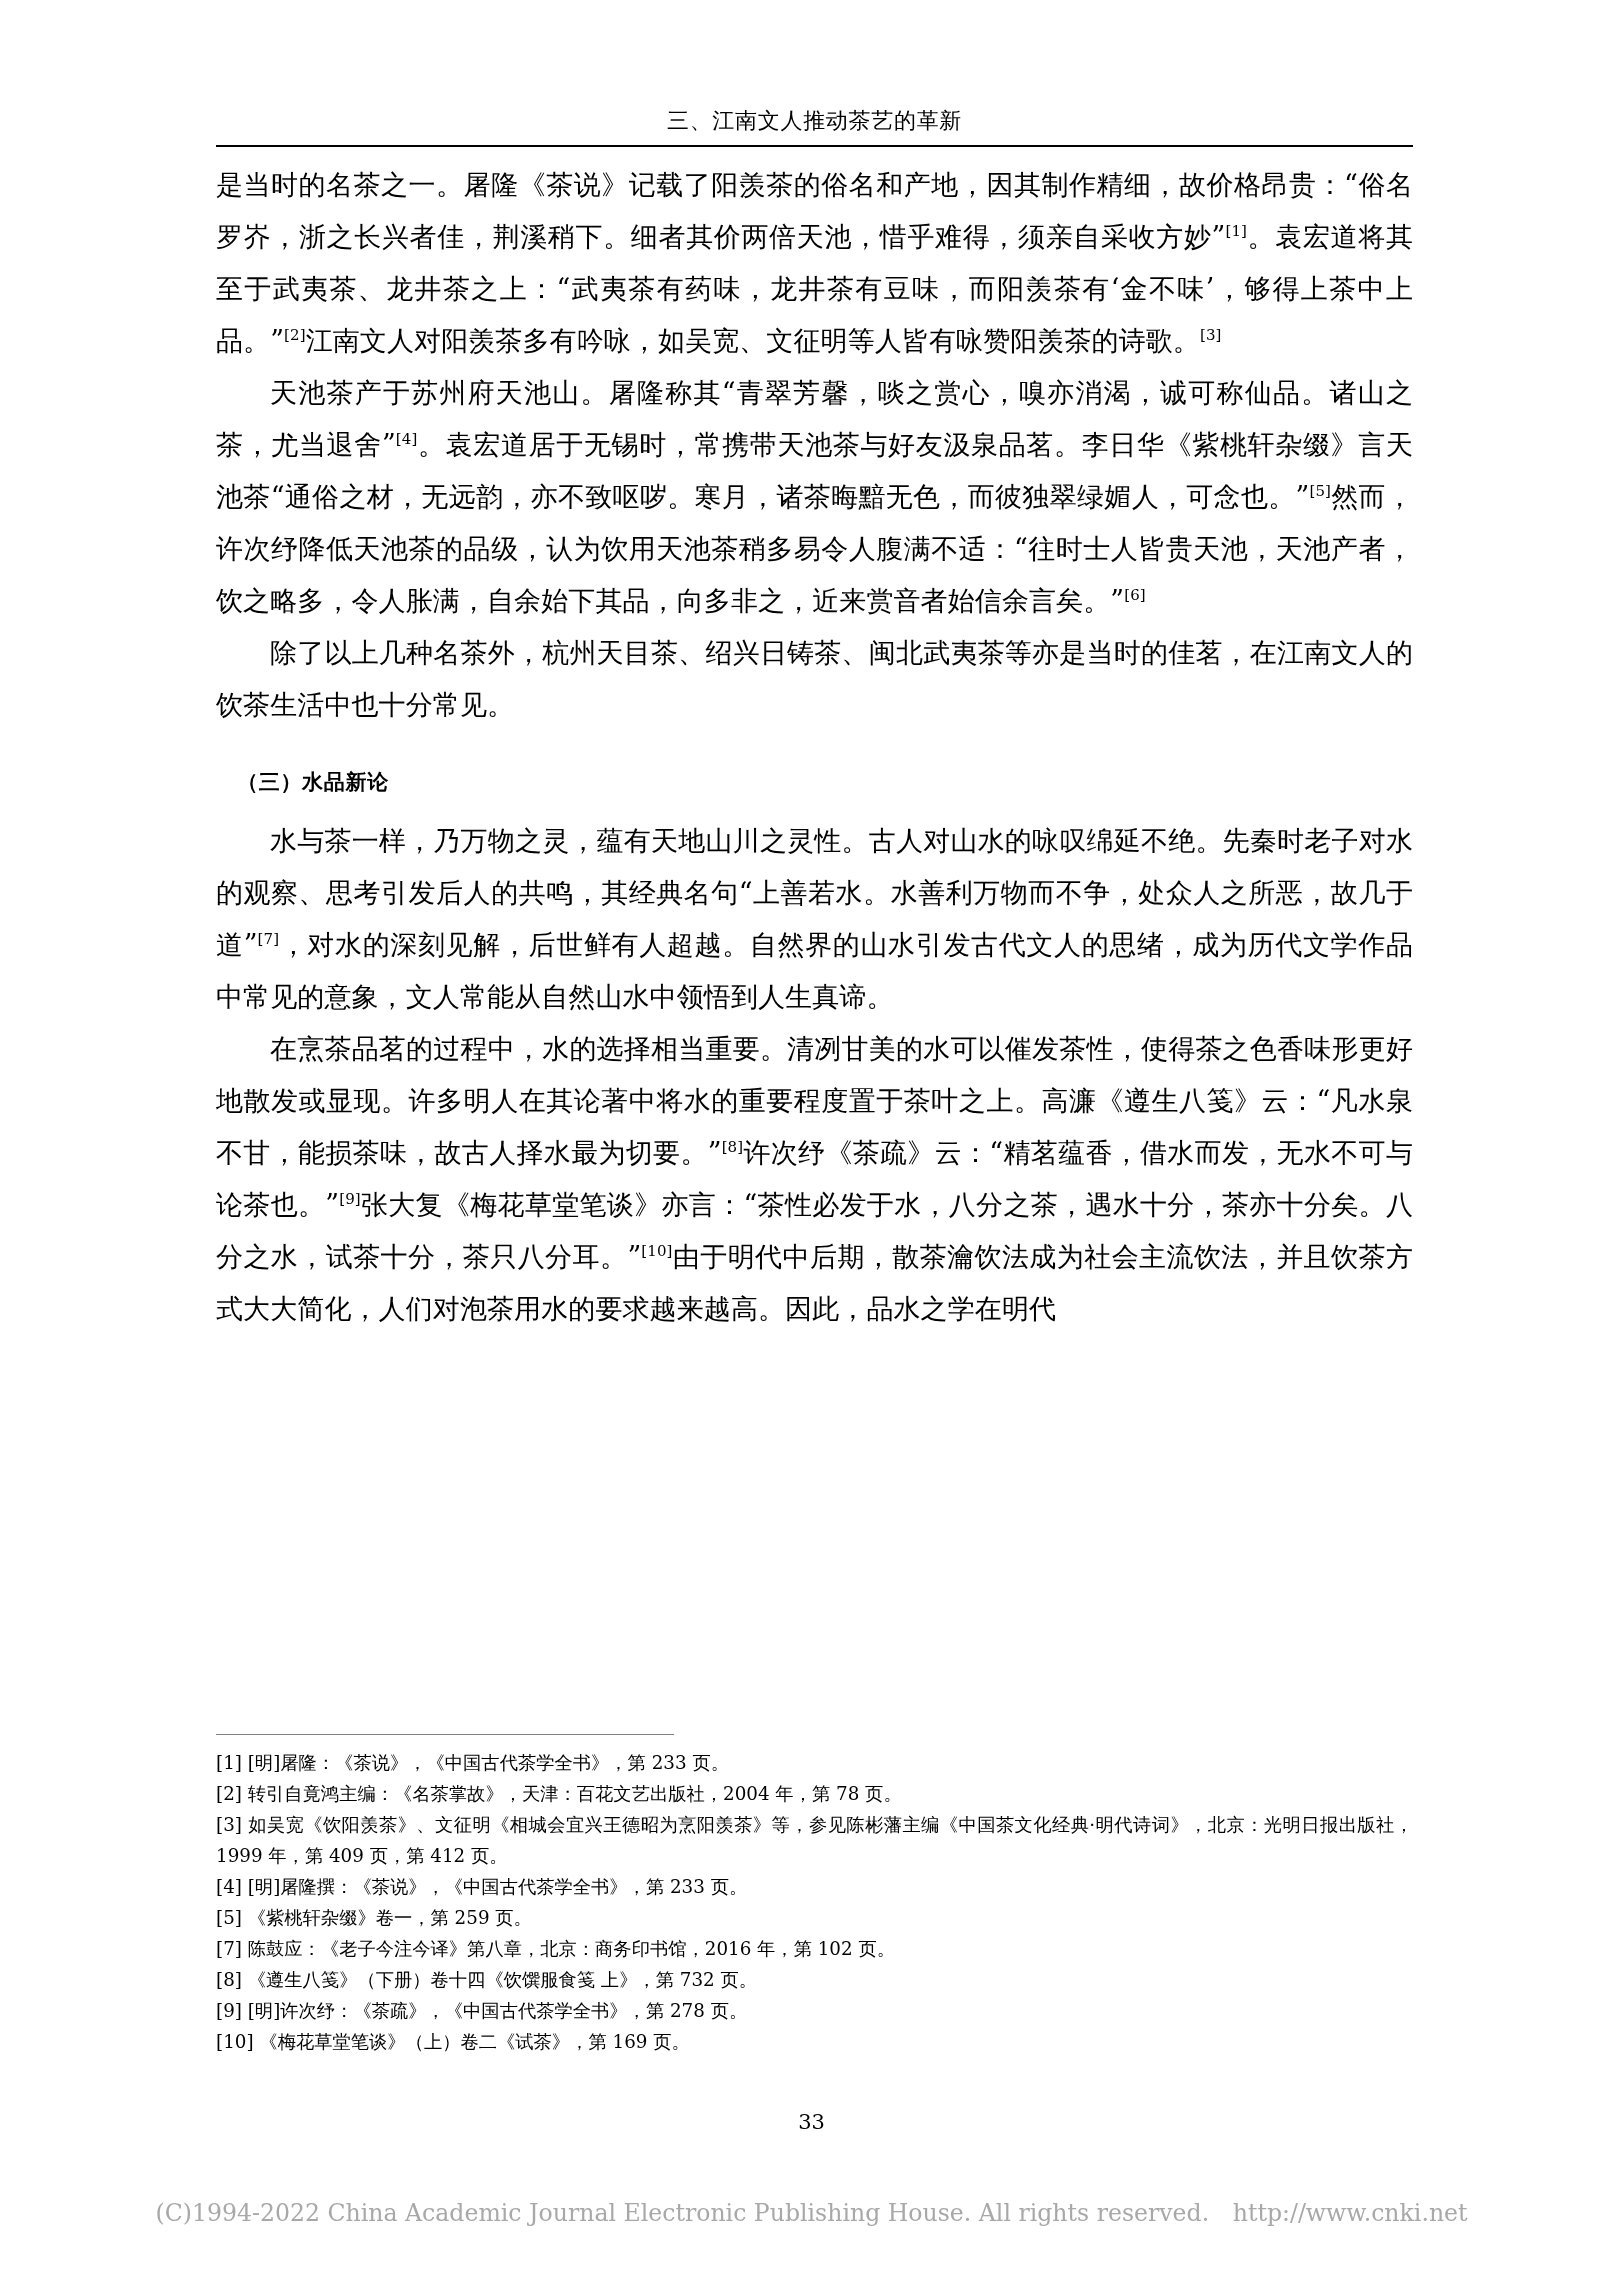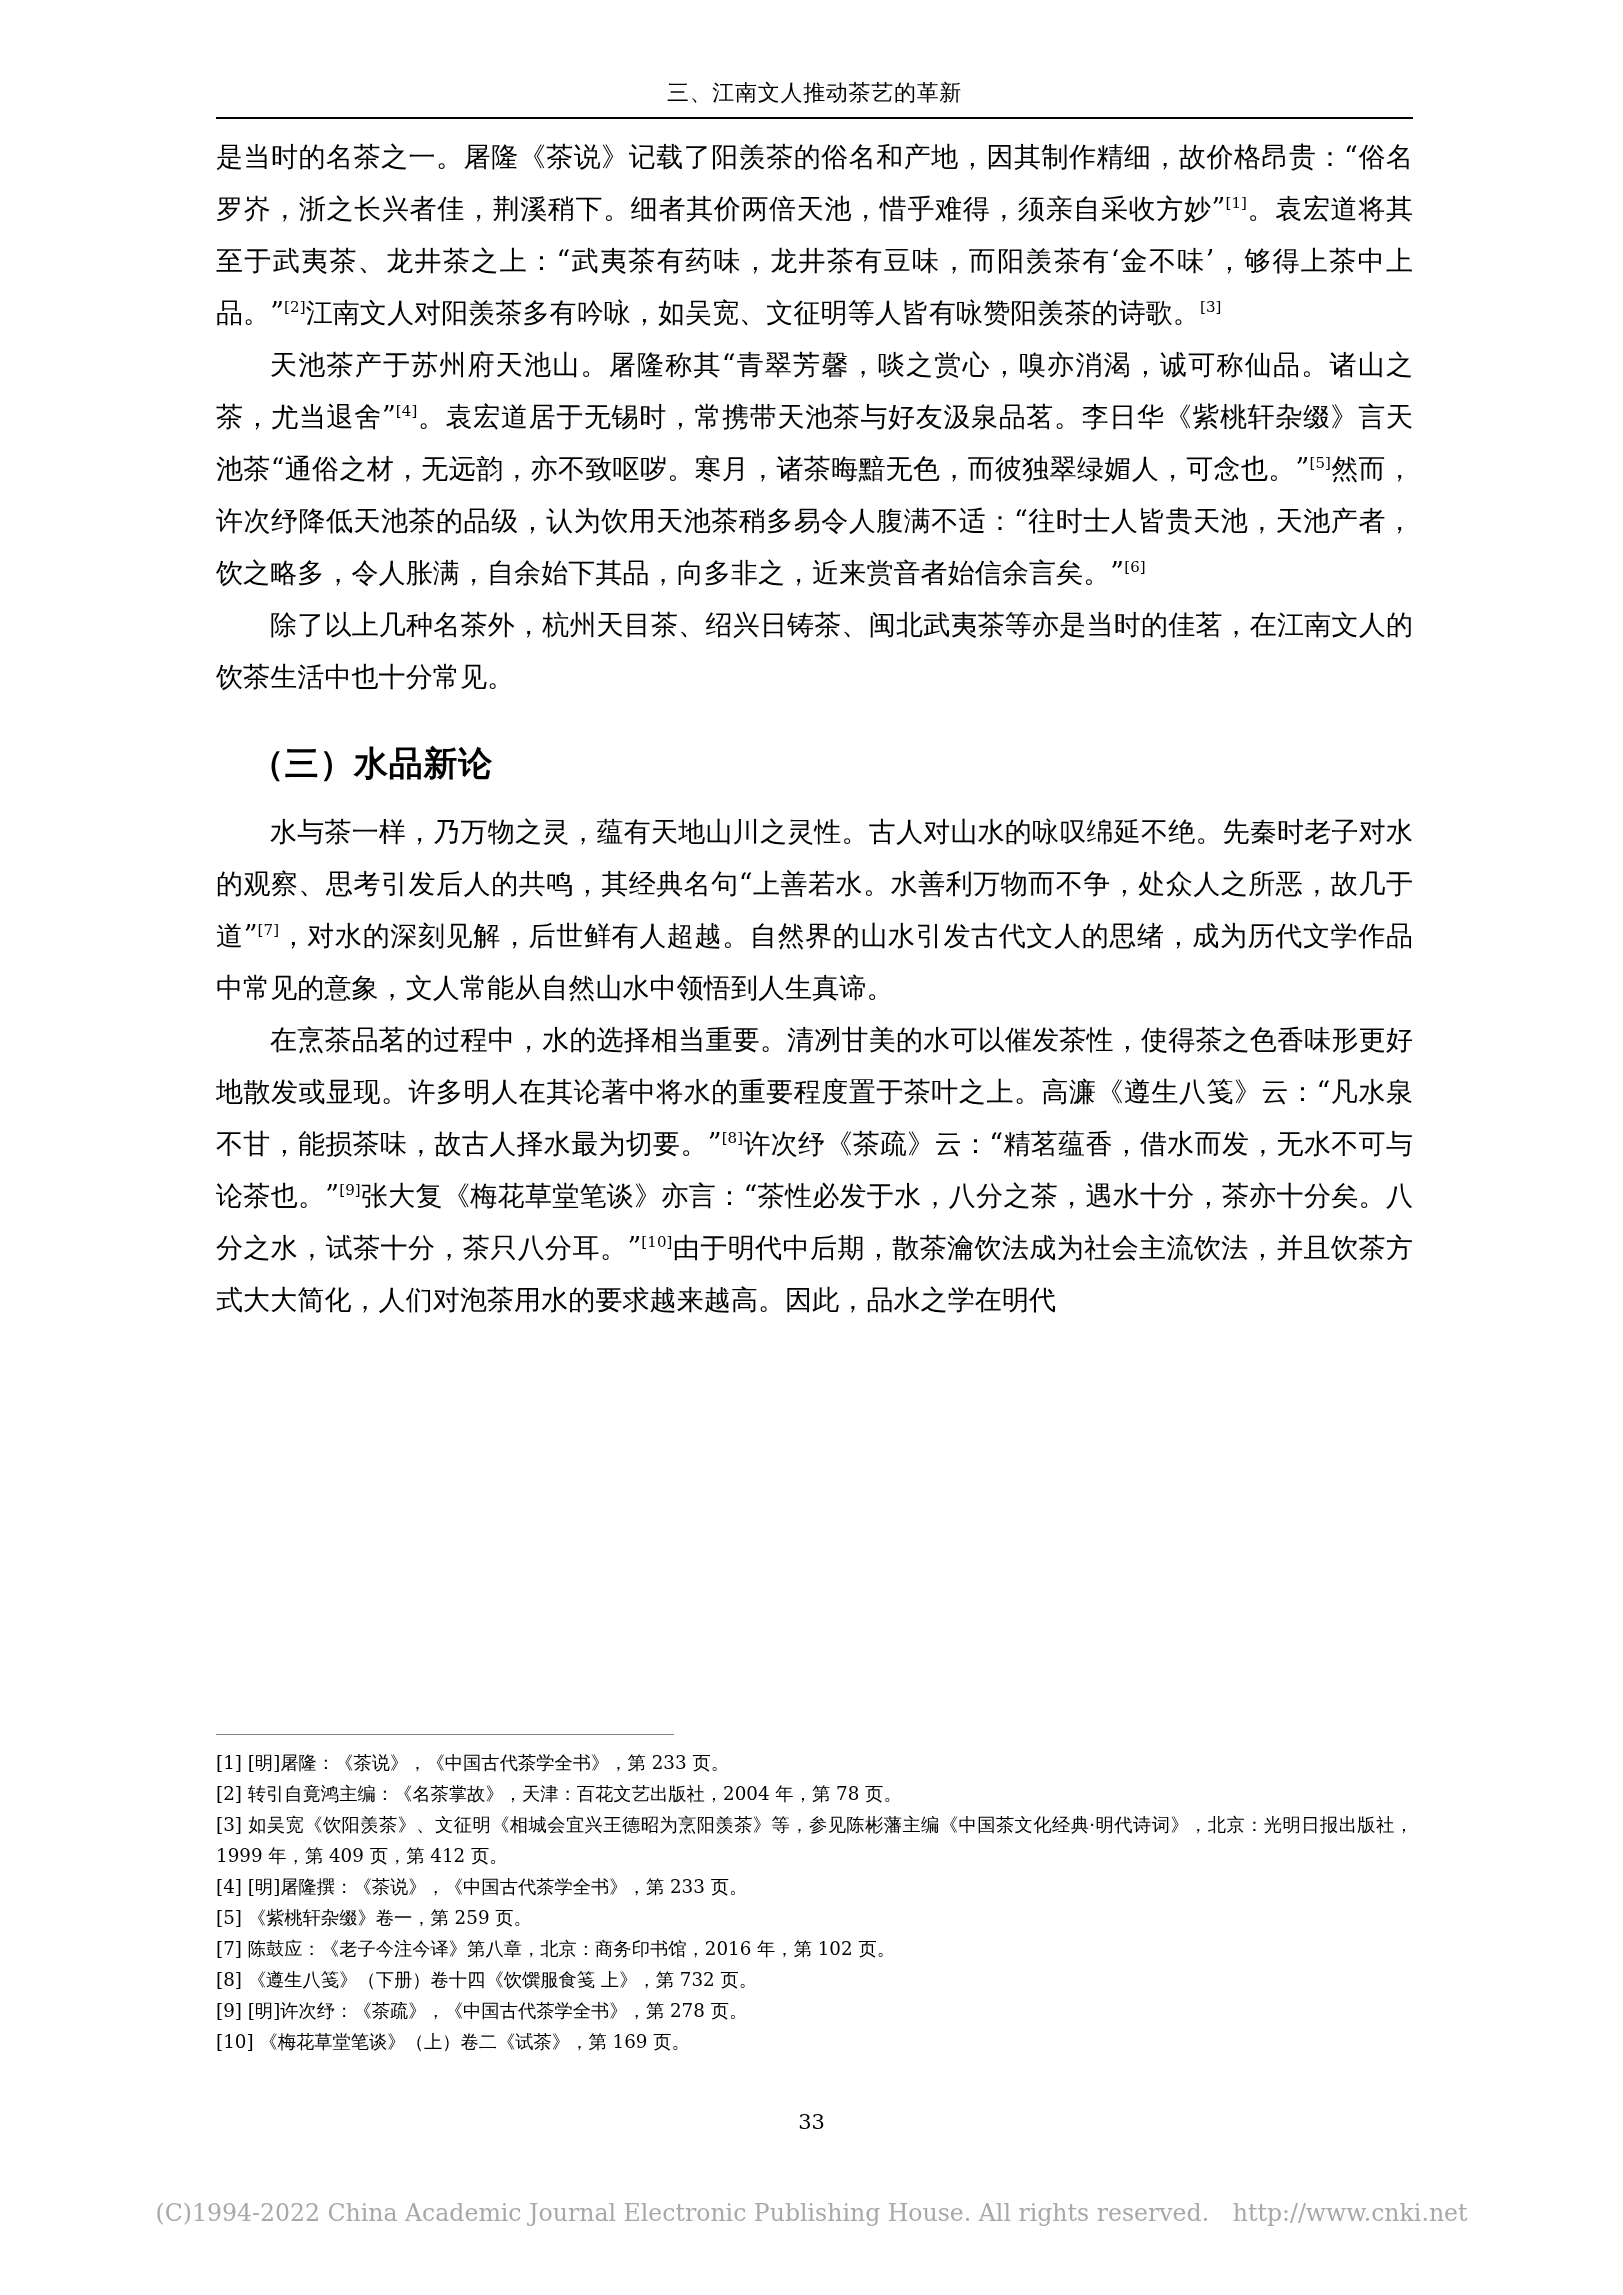--- a/index.html
+++ b/index.html
@@ -25,21 +25,21 @@
     top: 0;
     width: 1197px;
   }
 
   
   .running-head {
     text-align: center;
     font-family: "DejaVu Serif", "Liberation Serif", serif;
     font-size: 22px;
     letter-spacing: 0.7px;
-    padding-top: 80px;
+    padding-top: 108px;
     line-height: 1.2;
   }
   .head-rule {
     margin-top: 10.5px;
     border-top: 2px solid #000;
     width: 100%;
   }
 
   
   .body-block {
@@ -60,21 +60,21 @@
   sup.fn {
     font-size: 15px;
     vertical-align: super;
     line-height: 0;
     font-family: "DejaVu Serif", "Liberation Serif", serif;
   }
 
   
   h2.section-heading {
     font-family: "DejaVu Sans", "Liberation Sans", sans-serif;
-    font-size: 34px;
+    font-size: 21px;
     font-weight: bold;
     margin: 37px 0 18.3px 0;
     text-indent: 1em;
     letter-spacing: 0.7px;
     line-height: 1.4;
   }
 
   
   .footnote-zone {
     position: absolute;

